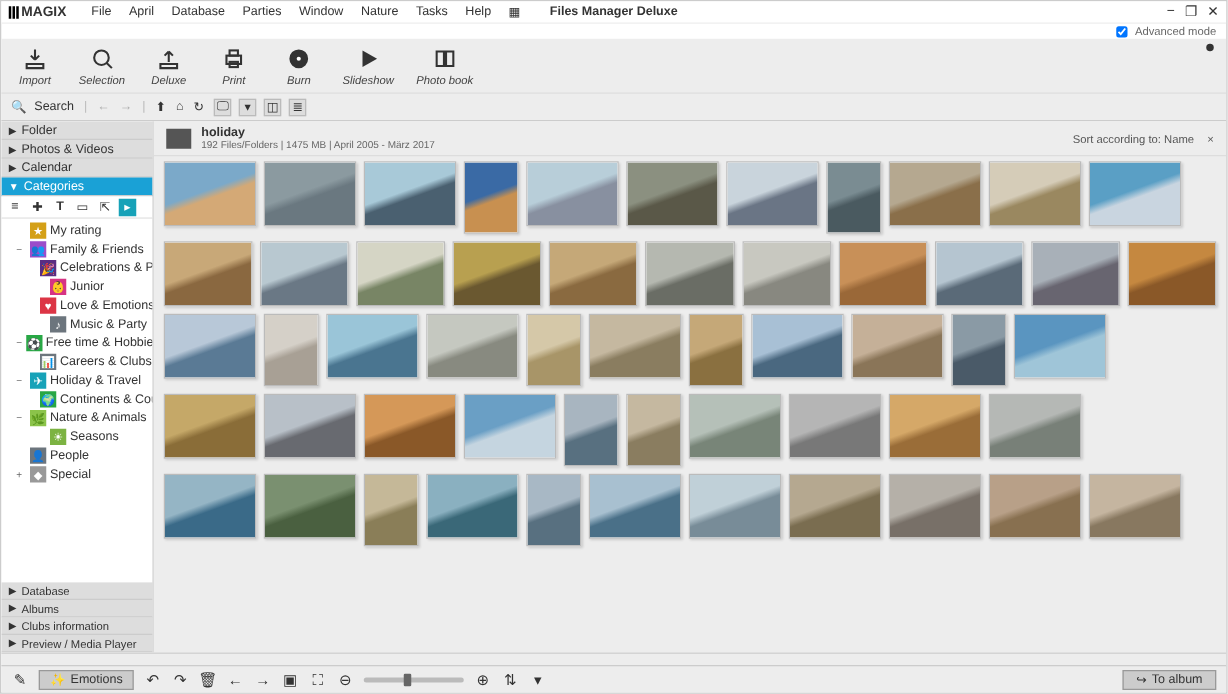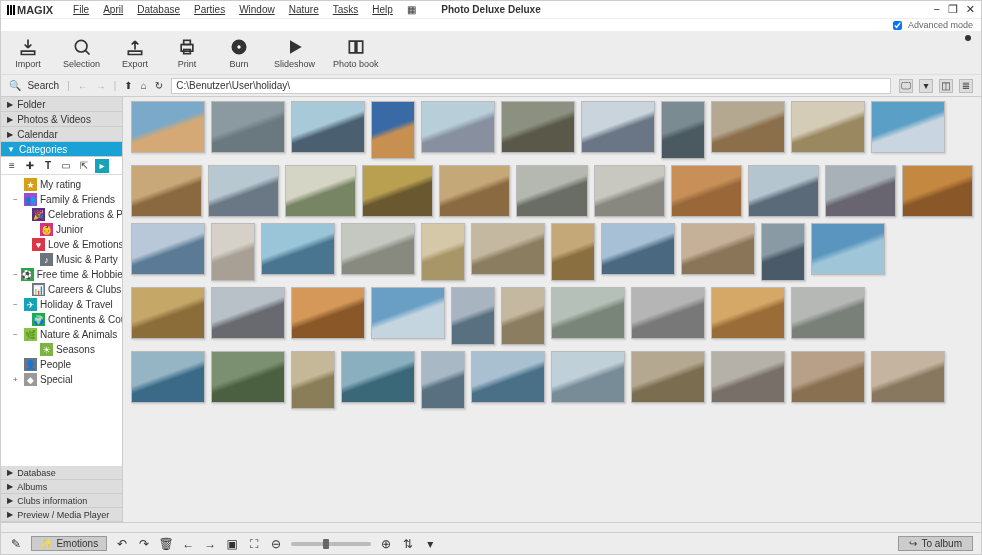--- a/index.html
+++ b/index.html
@@ -2,26 +2,26 @@
 <html><head>
 <meta charset="utf-8">
 <style>
 * { margin: 0; padding: 0; box-sizing: border-box; font-family: "Segoe UI", Tahoma, sans-serif; }
 body { width: 982px; height: 555px; background: #fff; font-size: 10px; color: #333; overflow: hidden; border: 1px solid #ccc; display: flex; flex-direction: column; }
 .titlebar { height: 18px; background: #fff; display: flex; align-items: center; padding: 0 6px; border-bottom: 1px solid #eee; position: relative; }
 .logo { font-weight: bold; font-size: 11px; display: flex; align-items: center; gap: 2px; }
 .logo-bars { display: inline-flex; gap: 1px; }
 .logo-bars span { width: 2px; height: 10px; background: #000; display: inline-block; }
 .menu { display: flex; gap: 14px; margin-left: 20px; }
-.menu span { text-decoration: underline; cursor: pointer; }
+.menu span { cursor: pointer; }
 .title-text { position: absolute; left: 50%; transform: translateX(-50%); font-weight: 600; font-size: 10px; }
 .win-controls { margin-left: auto; display: flex; gap: 8px; font-size: 11px; }
 .mode-row { height: 12px; display: flex; justify-content: flex-end; align-items: center; padding: 0 8px; font-size: 9px; color: #666; gap: 6px; }
 .toolbar { height: 44px; background: #ededed; display: flex; align-items: center; padding: 2px 10px; gap: 18px; border-bottom: 1px solid #ddd; position: relative; }
-.tbtn { display: flex; flex-direction: column; align-items: center; justify-content: center; gap: 2px; cursor: pointer; font-size: 9px; color: #444; min-width: 34px; }
+.tbtn { display: flex; flex-direction: column; align-items: center; justify-content: center; gap: 2px; cursor: pointer; font-size: 9px; color: #444; min-width: 34px; font-style: italic; }
 .tbtn svg { width: 20px; height: 20px; }
 .tb-dot { position: absolute; right: 10px; top: 4px; width: 6px; height: 6px; border-radius: 50%; background: #333; }
 .pathbar { height: 22px; background: #ededed; display: flex; align-items: center; padding: 0 8px; gap: 8px; border-bottom: 1px solid #ccc; font-size: 10px; }
 .pathbar .seg { display: flex; align-items: center; gap: 6px; }
 .path-input { flex: 1; background: #fff; border: 1px solid #ccc; height: 16px; padding: 0 4px; font-size: 10px; display: flex; align-items: center; }
 .view-btns { display: flex; gap: 6px; }
 .view-btns span { width: 14px; height: 14px; display: inline-flex; align-items: center; justify-content: center; background: #ddd; border: 1px solid #bbb; }
 .content { flex: 1; display: flex; overflow: hidden; }
 .sidebar { width: 122px; background: #ededed; border-right: 1px solid #ccc; display: flex; flex-direction: column; font-size: 10px; overflow: hidden; }
 .panel-hdr { height: 15px; background: #ddd; padding: 0 6px; display: flex; align-items: center; cursor: pointer; border-bottom: 1px solid #ccc; }
@@ -87,21 +87,21 @@
       <span>File</span>
       <span>April</span>
       <span>Database</span>
       <span>Parties</span>
       <span>Window</span>
       <span>Nature</span>
       <span>Tasks</span>
       <span>Help</span>
       <span style="text-decoration: none;">▦</span>
     </div>
-  <div class="title-text">Photo Deluxe Deluxe</div>
+  <div class="title-text">Files Manager Deluxe</div>
   <div class="win-controls">
     <span>−</span>
     <span>❐</span>
     <span>✕</span>
   </div>
 </div>
 
 <div class="mode-row">
   <input type="checkbox" checked="" style="width: 9px; height: 9px;">
   <span>Advanced mode</span>
@@ -118,21 +118,21 @@
       <svg viewBox="0 0 24 24">
         <circle cx="11" cy="11" r="7" stroke="#333" stroke-width="2" fill="none"></circle>
         <path d="M16 16l5 5" stroke="#333" stroke-width="2"></path>
       </svg>
       <span>Selection</span>
     </div>
     <div class="tbtn">
       <svg viewBox="0 0 24 24">
         <path d="M12 15V5m0 0l-4 4m4-4l4 4M4 17h16v4H4z" stroke="#333" stroke-width="2" fill="none"></path>
       </svg>
-      <span>Export</span>
+      <span>Deluxe</span>
     </div>
     <div class="tbtn">
       <svg viewBox="0 0 24 24">
         <rect x="5" y="9" width="14" height="8" stroke="#333" stroke-width="2" fill="none"></rect>
         <rect x="8" y="4" width="8" height="5" stroke="#333" stroke-width="2" fill="none"></rect>
         <rect x="8" y="15" width="8" height="5" stroke="#333" stroke-width="2" fill="none"></rect>
       </svg>
       <span>Print</span>
     </div>
     <div class="tbtn">
@@ -162,23 +162,20 @@
     <span>🔍</span>
     <span>Search</span>
   </div>
   <span style="color:#bbb">|</span>
   <span style="color:#aaa">←</span>
   <span style="color:#aaa">→</span>
   <span style="color:#bbb">|</span>
   <span>⬆</span>
   <span>⌂</span>
   <span>↻</span>
-  <div class="path-input">
-      <span>C:\Benutzer\User\holiday\</span>
-    </div>
   <div class="view-btns">
     <span>🖵</span>
     <span>▾</span>
     <span>◫</span>
     <span>≣</span>
   </div>
 </div>
 
 <div class="content">
   <div class="sidebar">
@@ -296,20 +293,31 @@
           <span>Clubs information</span>
         </div>
         <div class="panel-hdr">
           <span class="arr">▶</span>
           <span>Preview / Media Player</span>
         </div>
       </div>
   </div>
 
   <div class="main">
+    <div class="folder-hdr">
+      <div class="folder-ico"></div>
+      <div class="folder-info">
+        <span class="folder-name">holiday</span>
+        <span class="folder-meta">192 Files/Folders | 1475 MB | April 2005 - März 2017</span>
+      </div>
+      <div class="sort">
+        <span>Sort according to: Name</span>
+        <span style="margin-left:8px">×</span>
+      </div>
+    </div>
     <div class="grid-wrap" id="grid">
         <div class="row">
           <div class="thumb l">
             <div class="g" style="background:linear-gradient(160deg,#7ba9c9 0%,#7ba9c9 45%,#d4a976 55%,#d4a976 100%)"></div>
           </div>
           <div class="thumb l">
             <div class="g" style="background:linear-gradient(160deg,#8b9aa0 0%,#8b9aa0 45%,#6a7880 55%,#6a7880 100%)"></div>
           </div>
           <div class="thumb l">
             <div class="g" style="background:linear-gradient(160deg,#a8c9d8 0%,#a8c9d8 45%,#4a6070 55%,#4a6070 100%)"></div>

